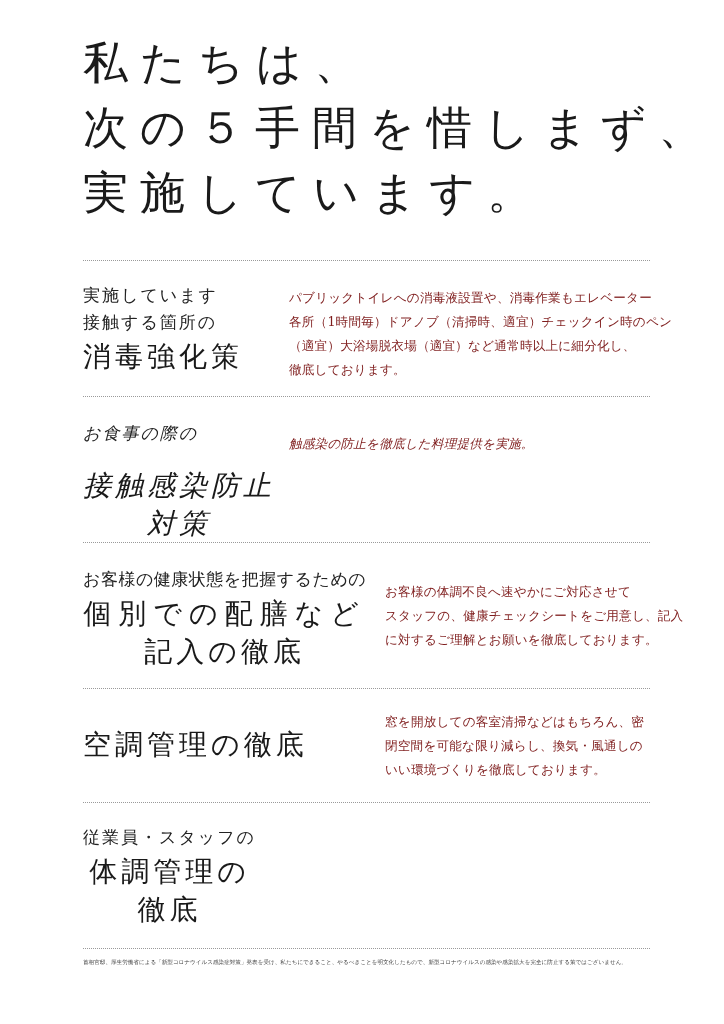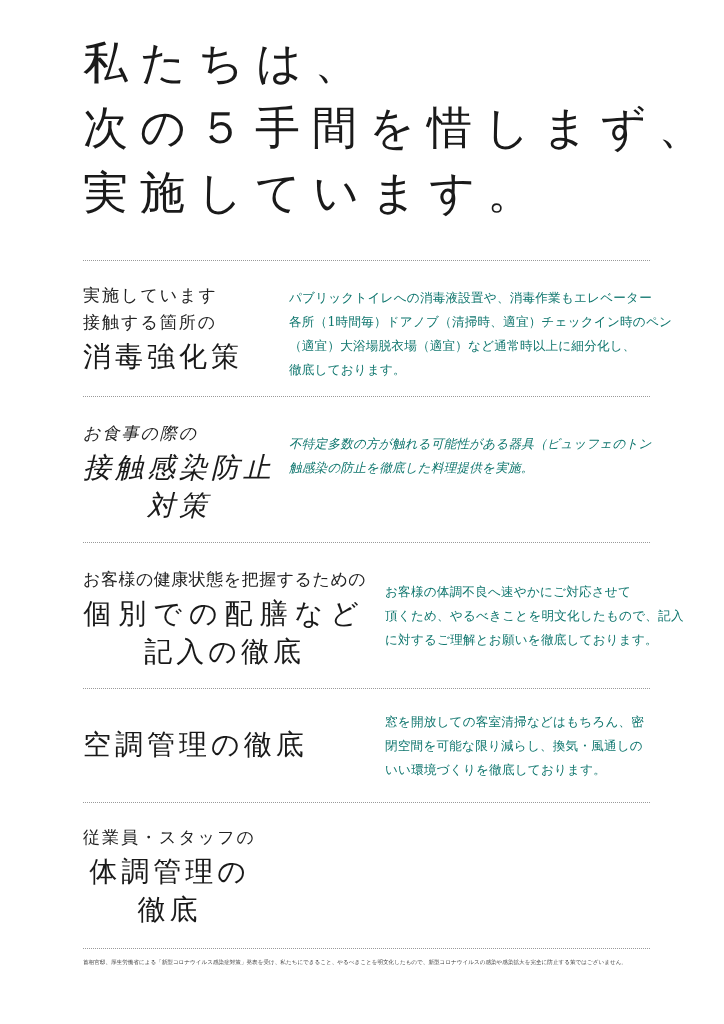--- a/index.html
+++ b/index.html
@@ -42,21 +42,21 @@
       width: 567px;
     }
     .sec-left {
       position: absolute;
       left: 0;
     }
     .sec-right {
       position: absolute;
       font-size: 12.6px;
       line-height: 24px;
-      color: #0f766e;
+      color: #7f1d1d;
       letter-spacing: 0.2px;
     }
     .sec-sub {
       font-size: 17px;
       line-height: 27px;
       letter-spacing: 2px;
       color: #222;
       white-space: nowrap;
     }
     .sec-title {
@@ -106,38 +106,37 @@
     <span class="para-line">パブリックトイレへの消毒液設置や、消毒作業もエレベーター</span>
     <span class="para-line">各所（1時間毎）ドアノブ（清掃時、適宜）チェックイン時のペン</span>
     <span class="para-line">（適宜）大浴場脱衣場（適宜）など通常時以上に細分化し、</span>
     <span class="para-line">徹底しております。</span>
   </div>
 </div>
 
 <div class="section" style="top:420px; height:110px;font-style:italic;">
   <div class="sec-left" style="top:0;">
     <div class="sec-sub">お食事の際の</div>
-    <div class="sec-title" style="margin-top:2px;">接触感染防止</div>
+    <div class="sec-title" style="margin-top:20px;">接触感染防止</div>
     <div class="sec-title">対策</div>
   </div>
   <div class="sec-right" style="left:206px; top:12px;">
-    <span class="para-line">不特定多数の方が触れる可能性がある器具（ビュッフェのトン</span>
     <span class="para-line">触感染の防止を徹底した料理提供を実施。</span>
   </div>
 </div>
 
 <div class="section" style="top:566px; height:110px;">
   <div class="sec-left" style="top:0;">
     <div class="sec-sub" style="letter-spacing:0.5px;">お客様の健康状態を把握するための</div>
     <div class="sec-title" style="margin-top:2px; letter-spacing:7px;">個別での配膳など</div>
     <div class="sec-title">記入の徹底</div>
   </div>
   <div class="sec-right" style="left:302px; top:14px;">
     <span class="para-line">お客様の体調不良へ速やかにご対応させて</span>
-    <span class="para-line">頂くため、やるべきことを明文化したもので、記入</span>
+    <span class="para-line">スタッフの、健康チェックシートをご用意し、記入</span>
     <span class="para-line">に対するご理解とお願いを徹底しております。</span>
   </div>
 </div>
 
 <div class="section" style="top:710px; height:80px;">
   <div class="sec-left" style="top:16px;">
     <div class="sec-title">空調管理の徹底</div>
   </div>
   <div class="sec-right" style="left:302px; top:0;">
     <span class="para-line">窓を開放しての客室清掃などはもちろん、密</span>

